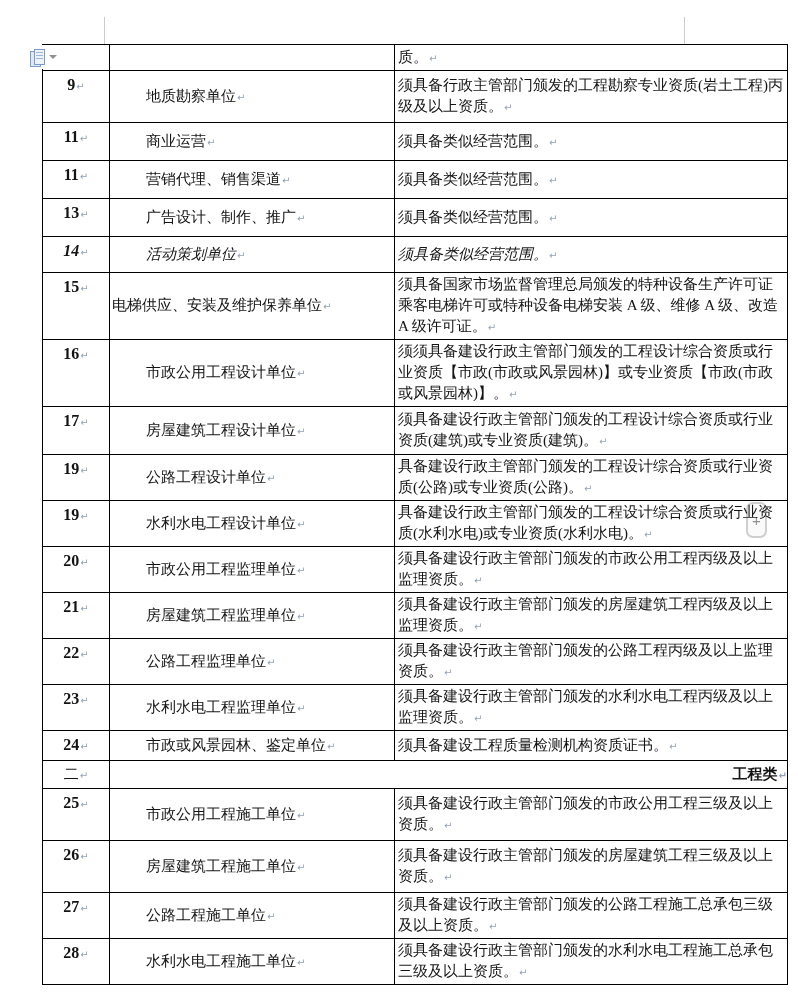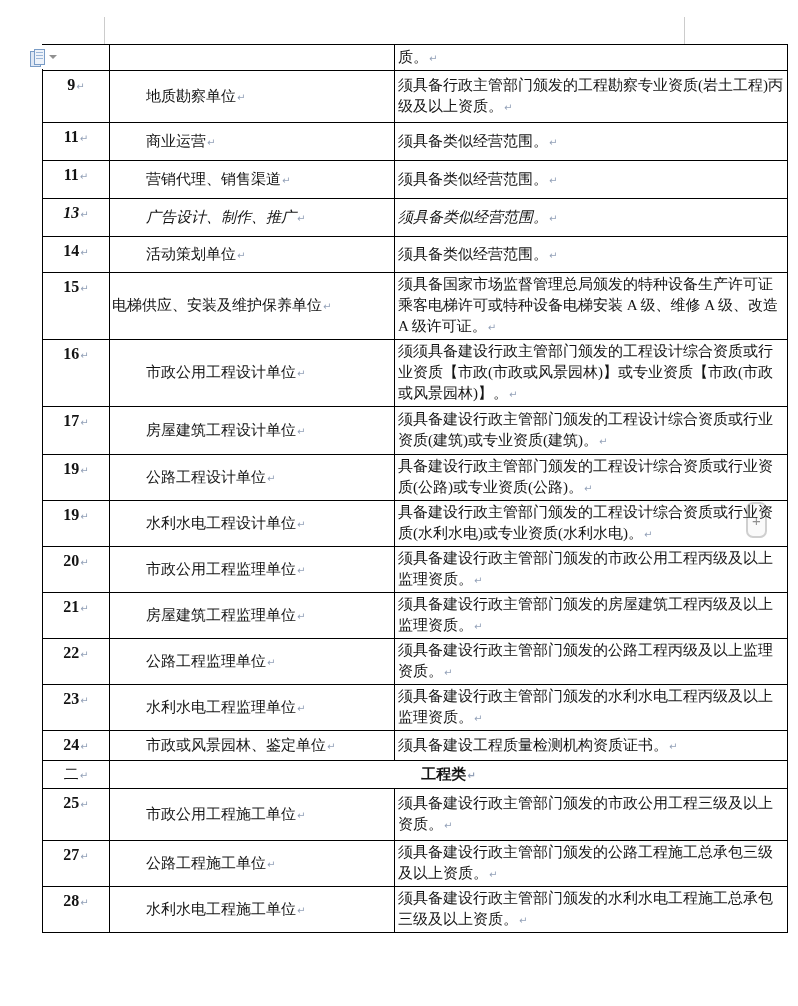--- a/index.html
+++ b/index.html
@@ -25,21 +25,21 @@
     font:15px "Liberation Sans",sans-serif;cursor:pointer;box-sizing:border-box;}
 
   
   .table-wrap{position:absolute;left:42px;top:44px;}
   table{border-collapse:collapse;table-layout:fixed;}
   td{border:1px solid #000000;color:#141414;font-size:15px;line-height:21px;overflow:hidden;padding:0;}
   td.c1{width:66px;text-align:center;vertical-align:top;padding-top:3px;}
   td.c2{width:248px;vertical-align:middle;padding-left:36px;}
   td.c2.flush{padding-left:2px;}
   td.c3{width:386px;vertical-align:middle;padding:1px 3px;position:relative;}
-  td.sec{text-align:center;font-weight:bold;vertical-align:middle;position:relative;}
+  td.sec{text-align:right;font-weight:bold;vertical-align:middle;position:relative;}
   .num{font-weight:bold;font-size:16px;}
   .mark{color:#93a1b8;font-size:10px;font-family:"DejaVu Sans",sans-serif;padding-left:1px;}
 </style>
 </head>
 <body>
 
 <div class="guide guide-left"></div>
 <div class="guide guide-right"></div>
 
 <div class="paste-btn">
@@ -78,26 +78,26 @@
         <tr style="height: 38px;">
           <td class="c1"><span class="num">11</span><span class="mark">↵</span></td>
           <td class="c2"><span>商业运营</span><span class="mark">↵</span></td>
           <td class="c3"><span>须具备类似经营范围。</span><span class="mark">↵</span></td>
         </tr>
         <tr style="height: 38px;">
           <td class="c1"><span class="num">11</span><span class="mark">↵</span></td>
           <td class="c2"><span>营销代理、销售渠道</span><span class="mark">↵</span></td>
           <td class="c3"><span>须具备类似经营范围。</span><span class="mark">↵</span></td>
         </tr>
-        <tr style="height: 38px; font-style: italic;">
+        <tr style="height: 38px;">
           <td class="c1"><span class="num">13</span><span class="mark">↵</span></td>
           <td class="c2"><span>广告设计、制作、推广</span><span class="mark">↵</span></td>
           <td class="c3"><span>须具备类似经营范围。</span><span class="mark">↵</span></td>
         </tr>
-        <tr style="height: 36px;">
+        <tr style="height: 36px; font-style: italic;">
           <td class="c1"><span class="num">14</span><span class="mark">↵</span></td>
           <td class="c2"><span>活动策划单位</span><span class="mark">↵</span></td>
           <td class="c3"><span>须具备类似经营范围。</span><span class="mark">↵</span></td>
         </tr>
         <tr style="height: 64px;">
           <td class="c1"><span class="num">15</span><span class="mark">↵</span></td>
           <td class="c2 flush"><span>电梯供应、安装及维护保养单位</span><span class="mark">↵</span></td>
           <td class="c3"><span>须具备国家市场监督管理总局颁发的特种设备生产许可证乘客电梯许可或特种设备电梯安装 A 级、维修 A 级、改造 A 级许可证。</span><span class="mark">↵</span></td>
         </tr>
         <tr style="height: 66px;">
@@ -158,20 +158,25 @@
         </td>
       </tr>
     </tbody>
 
     <tbody id="tb-b">
         <tr style="height: 52px;">
           <td class="c1"><span class="num">25</span><span class="mark">↵</span></td>
           <td class="c2"><span>市政公用工程施工单位</span><span class="mark">↵</span></td>
           <td class="c3"><span>须具备建设行政主管部门颁发的市政公用工程三级及以上资质。</span><span class="mark">↵</span></td>
         </tr>
+        <tr style="height: 52px;">
+          <td class="c1"><span class="num">26</span><span class="mark">↵</span></td>
+          <td class="c2"><span>房屋建筑工程施工单位</span><span class="mark">↵</span></td>
+          <td class="c3"><span>须具备建设行政主管部门颁发的房屋建筑工程三级及以上资质。</span><span class="mark">↵</span></td>
+        </tr>
         <tr style="height: 42px;">
           <td class="c1"><span class="num">27</span><span class="mark">↵</span></td>
           <td class="c2"><span>公路工程施工单位</span><span class="mark">↵</span></td>
           <td class="c3"><span>须具备建设行政主管部门颁发的公路工程施工总承包三级及以上资质。</span><span class="mark">↵</span></td>
         </tr>
         <tr style="height: 38px;">
           <td class="c1"><span class="num">28</span><span class="mark">↵</span></td>
           <td class="c2"><span>水利水电工程施工单位</span><span class="mark">↵</span></td>
           <td class="c3"><span>须具备建设行政主管部门颁发的水利水电工程施工总承包三级及以上资质。</span><span class="mark">↵</span></td>
         </tr>

